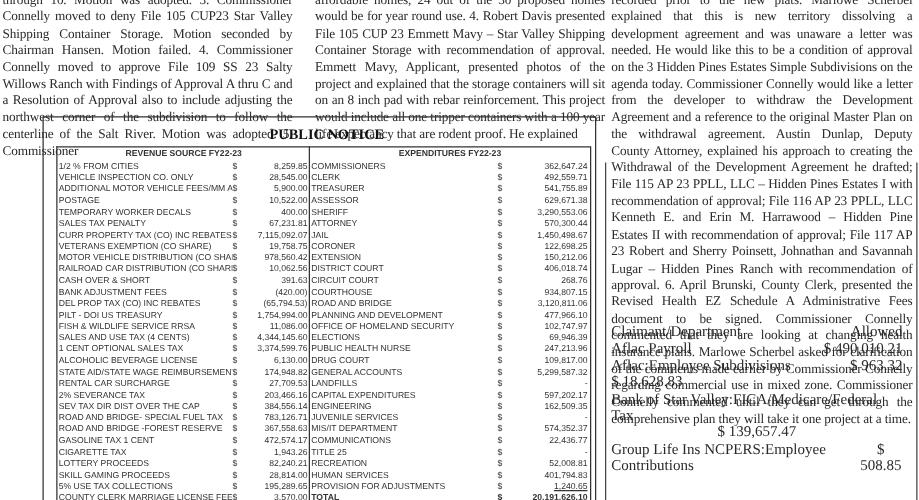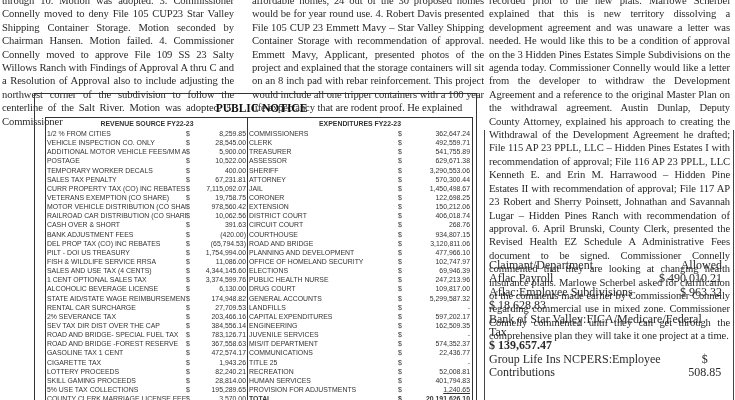--- a/index.html
+++ b/index.html
@@ -22,21 +22,21 @@
   .row .amt { text-align: right; padding-right: 2px; }
   #rev .row .amt { width: 50px; }
   #exp .row .amt { width: 58px; }
   #exp .row .cur { width: 14px; }
   .row.total { font-weight: bold; }
   .row.underline .amt { text-decoration: underline; }
 
   #claims { position: absolute; left: 489px; top: 259px; width: 233px; font-size: 12px; line-height: 13.4px; }
   .claim { display: flex; justify-content: space-between; }
   .claim .v { text-align: center; }
-  .claim-split .v { display: block; text-align: left; font-weight: bold; }
+  .claim-split .v { display: block; text-align: center; }
   .rule { position: absolute; left: 484px; top: 130px; width: 1px; height: 270px; background: #444; }
   .rule-r { position: absolute; left: 733px; top: 130px; width: 1px; height: 270px; background: #444; }
 </style>
 </head>
 <body>
 
 <div id="col1" class="col-text">
     <p>through 10. Motion was adopted. 3. Commissioner Connelly moved to deny File 105 CUP23 Star Valley Shipping Container Storage. Motion seconded by Chairman Hansen. Motion failed. 4. Commissioner Connelly moved to approve File 109 SS 23 Salty Willows Ranch with Findings of Approval A thru C and a Resolution of Approval also to include adjusting the northwest corner of the subdivision to follow the centerline of the Salt River. Motion was adopted. 5. Commissioner</p>
   </div>
 <div id="col2" class="col-text">

